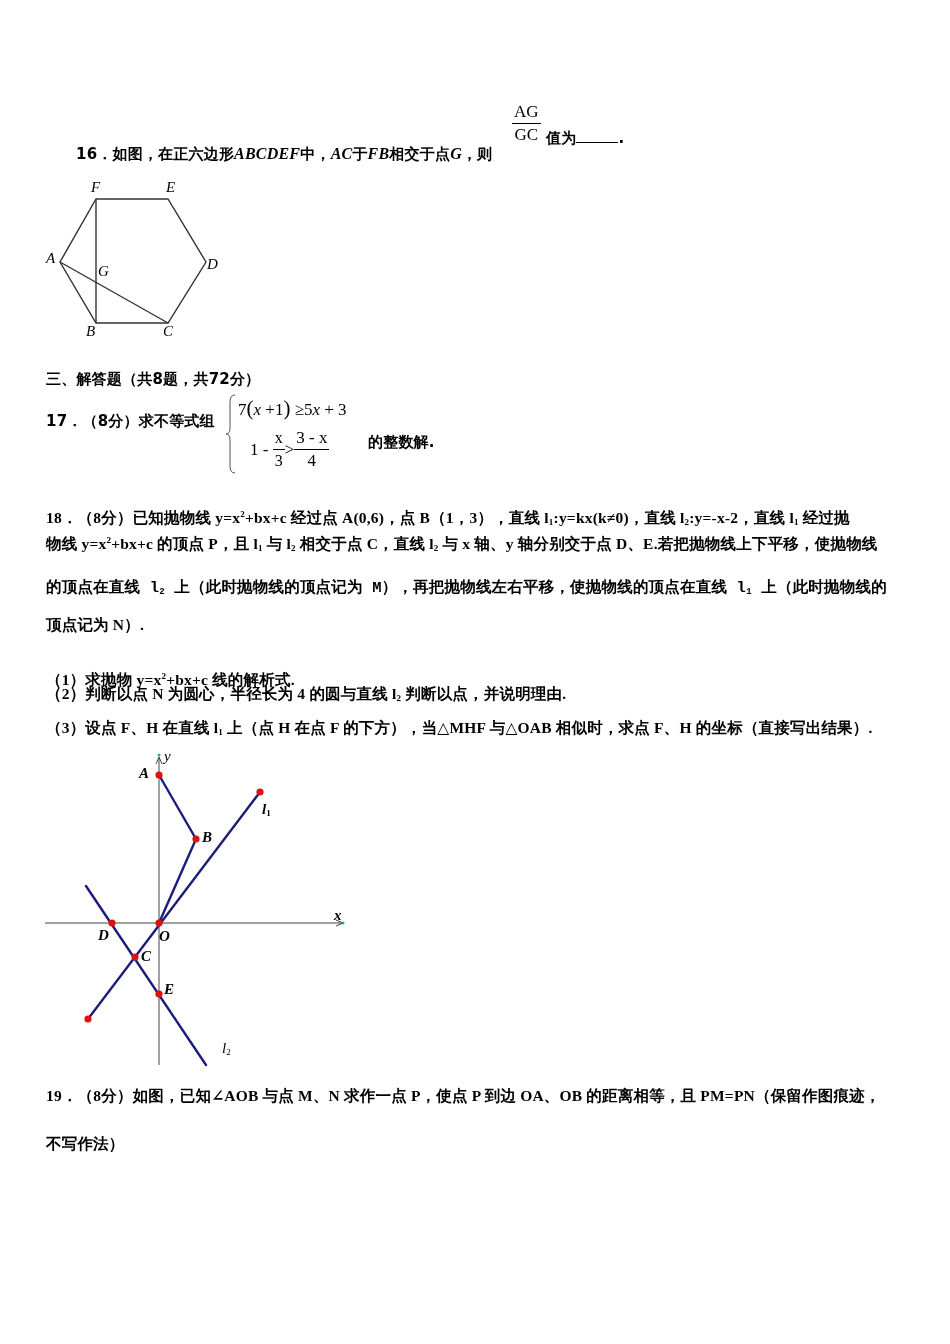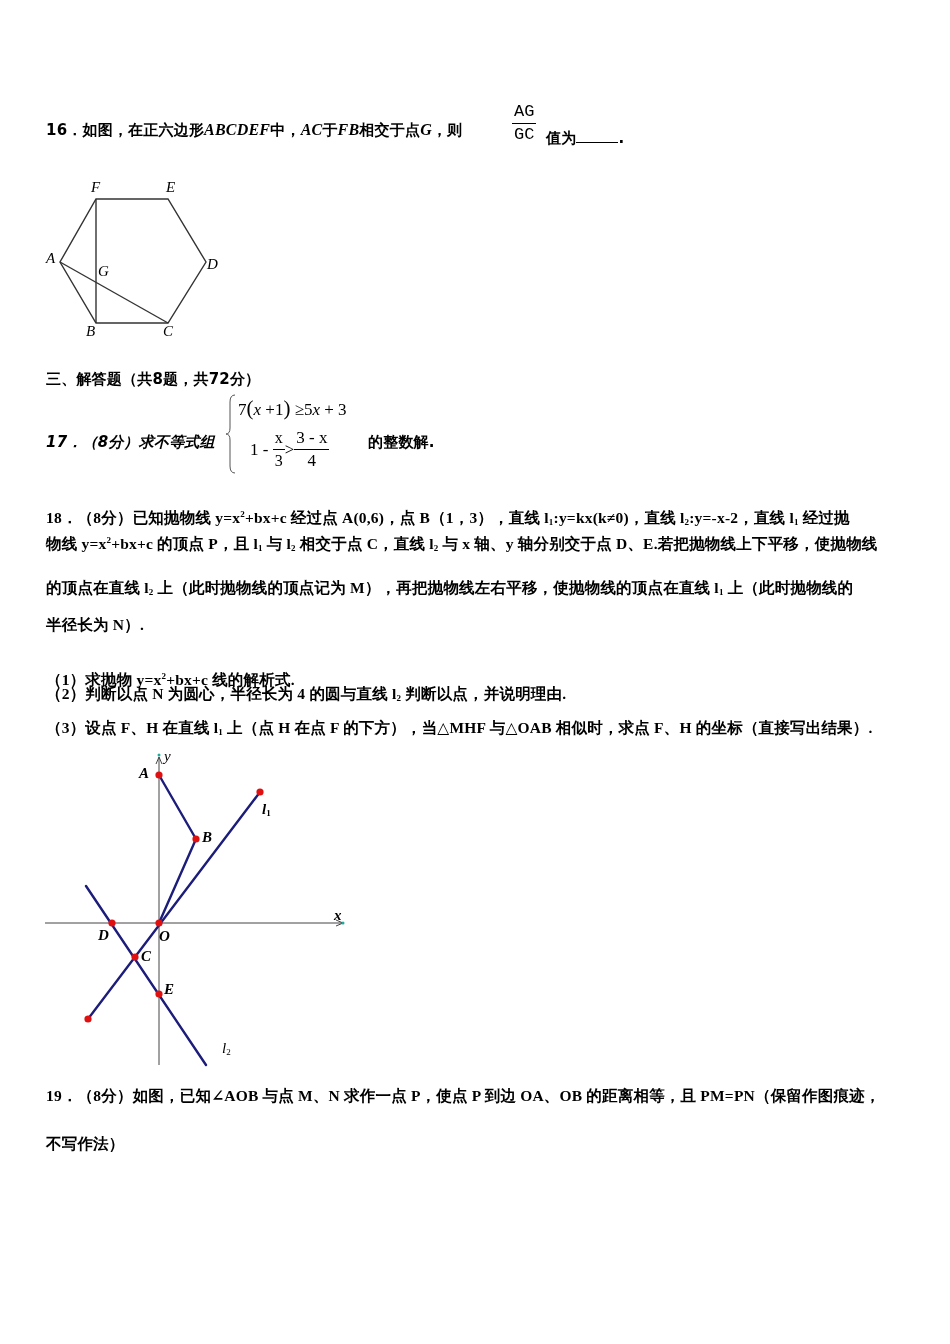--- a/index.html
+++ b/index.html
@@ -72,24 +72,24 @@
       position: absolute;
       font-family: "Liberation Serif", "DejaVu Serif", serif;
       font-style: italic;
       font-weight: bold;
       font-size: 15px;
     }
   </style>
 </head>
 <body>
 
-<div class="line" style="top:120px;">
+<div class="line" style="top:144px;margin-left:30px;">
   <span>16．</span><span>如图，在正六边形</span><span class="serif it" style="font-size:16px;">ABCDEF</span><span>中，</span><span class="serif it" style="font-size:16px;">AC</span><span>于</span><span class="serif it" style="font-size:16px;">FB</span><span>相交于点</span><span class="serif it" style="font-size:16px;">G</span><span>，则</span>
 </div>
-<div class="abs frac" style="left:512px; top:101px;font-family:Liberation Mono, monospace;">
+<div class="abs frac" style="left:512px; top:101px;">
   <span class="num">AG</span>
   <span class="den">GC</span>
 </div>
 <div class="line" style="left:546px; top:128px;">
   <span>值为</span><span class="blank"></span><span>.</span>
 </div>
 
 <svg class="abs" style="left:40px; top:170px;" width="200" height="180" viewBox="0 0 200 180">
   <g stroke="#333" stroke-width="1.4" fill="none">
     <polygon points="56,29 128,29 166,92 128,153 56,153 20,92"></polygon>
@@ -100,21 +100,21 @@
 <span class="diag-label" style="left:91px; top:179px;">F</span>
 <span class="diag-label" style="left:166px; top:179px;">E</span>
 <span class="diag-label" style="left:46px; top:250px;">A</span>
 <span class="diag-label" style="left:207px; top:256px;">D</span>
 <span class="diag-label" style="left:98px; top:263px;">G</span>
 <span class="diag-label" style="left:86px; top:323px;">B</span>
 <span class="diag-label" style="left:163px; top:323px;">C</span>
 
 <div class="line" style="top:369px;">三、解答题（共8题，共72分）</div>
 
-<div class="line" style="top:432px;font-style:italic;">
+<div class="line" style="top:411px;">
   <span>17．</span><span>（8分）</span><span>求不等式组</span>
 </div>
 <svg class="brace" viewBox="0 0 10 80">
   <path d="M9,1 Q4,1 4,8 L4,34 Q4,40 0,40 Q4,40 4,46 L4,72 Q4,79 9,79" stroke="#555" stroke-width="1" fill="none"></path>
 </svg>
 <div class="ineq" style="left:238px; top:396px;">
   <span>7</span><span style="font-size:21px;">(</span><span class="it">x</span><span> +1</span><span style="font-size:21px;">)</span><span> ≥5</span><span class="it">x</span><span> + 3</span>
 </div>
 <div class="ineq" style="left:250px; top:427px;">
   <span style="vertical-align:middle;">1 -</span>
@@ -127,24 +127,24 @@
   </span>
 </div>
 <div class="line" style="left:368px; top:432px;">的整数解.</div>
 
 <div class="line" style="top:504px; font-family:'Liberation Serif','DejaVu Serif',serif; font-size:15.5px;">
   <span>18．（8分）已知抛物线 y=x</span><sup>2</sup><span>+bx+c 经过点 A(0,6)，点 B（1，3），直线 l</span><sub>1</sub><span>:y=kx(k≠0)，直线 l</span><sub>2</sub><span>:y=-x-2，直线 l</span><sub>1</sub><span> 经过抛</span>
 </div>
 <div class="line" style="top:522px; font-family:Liberation Serif, serif; font-size:15.5px;margin-top:8px;">
   <span>物线 y=x</span><sup>2</sup><span>+bx+c 的顶点 P，且 l</span><sub>1</sub><span> 与 l</span><sub>2</sub><span> 相交于点 C，直线 l</span><sub>2</sub><span> 与 x 轴、y 轴分别交于点 D、E.若把抛物线上下平移，使抛物线</span>
 </div>
-<div class="line" style="top:578px; font-family:Liberation Serif, serif; font-size:15.5px;">
+<div class="line" style="top:578px; font-family:Liberation Mono, monospace; font-size:15.5px;">
   <span>的顶点在直线 l</span><sub>2</sub><span> 上（此时抛物线的顶点记为 M），再把抛物线左右平移，使抛物线的顶点在直线 l</span><sub>1</sub><span> 上（此时抛物线的</span>
 </div>
-<div class="line" style="top:615px; font-family:'Liberation Serif','DejaVu Serif',serif; font-size:15.5px;">半径长为 N）.</div>
+<div class="line" style="top:615px; font-family:'Liberation Serif','DejaVu Serif',serif; font-size:15.5px;">顶点记为 N）.</div>
 
 <div class="line" style="top:666px; font-family:'Liberation Serif','DejaVu Serif',serif; font-size:15.5px;">
   <span>（1）求抛物 y=x</span><sup>2</sup><span>+bx+c 线的解析式.</span>
 </div>
 <div class="line" style="top:684px; font-family:'Liberation Serif','DejaVu Serif',serif; font-size:15.5px;">
   <span>（2）判断以点 N 为圆心，半径长为 4 的圆与直线 l</span><sub>2</sub><span> 判断以点，并说明理由.</span>
 </div>
 <div class="line" style="top:718px; font-family:'Liberation Serif','DejaVu Serif',serif; font-size:15.5px;">
   <span>（3）设点 F、H 在直线 l</span><sub>1</sub><span> 上（点 H 在点 F 的下方），当△MHF 与△OAB 相似时，求点 F、H 的坐标（直接写出结果）.</span>
 </div>

